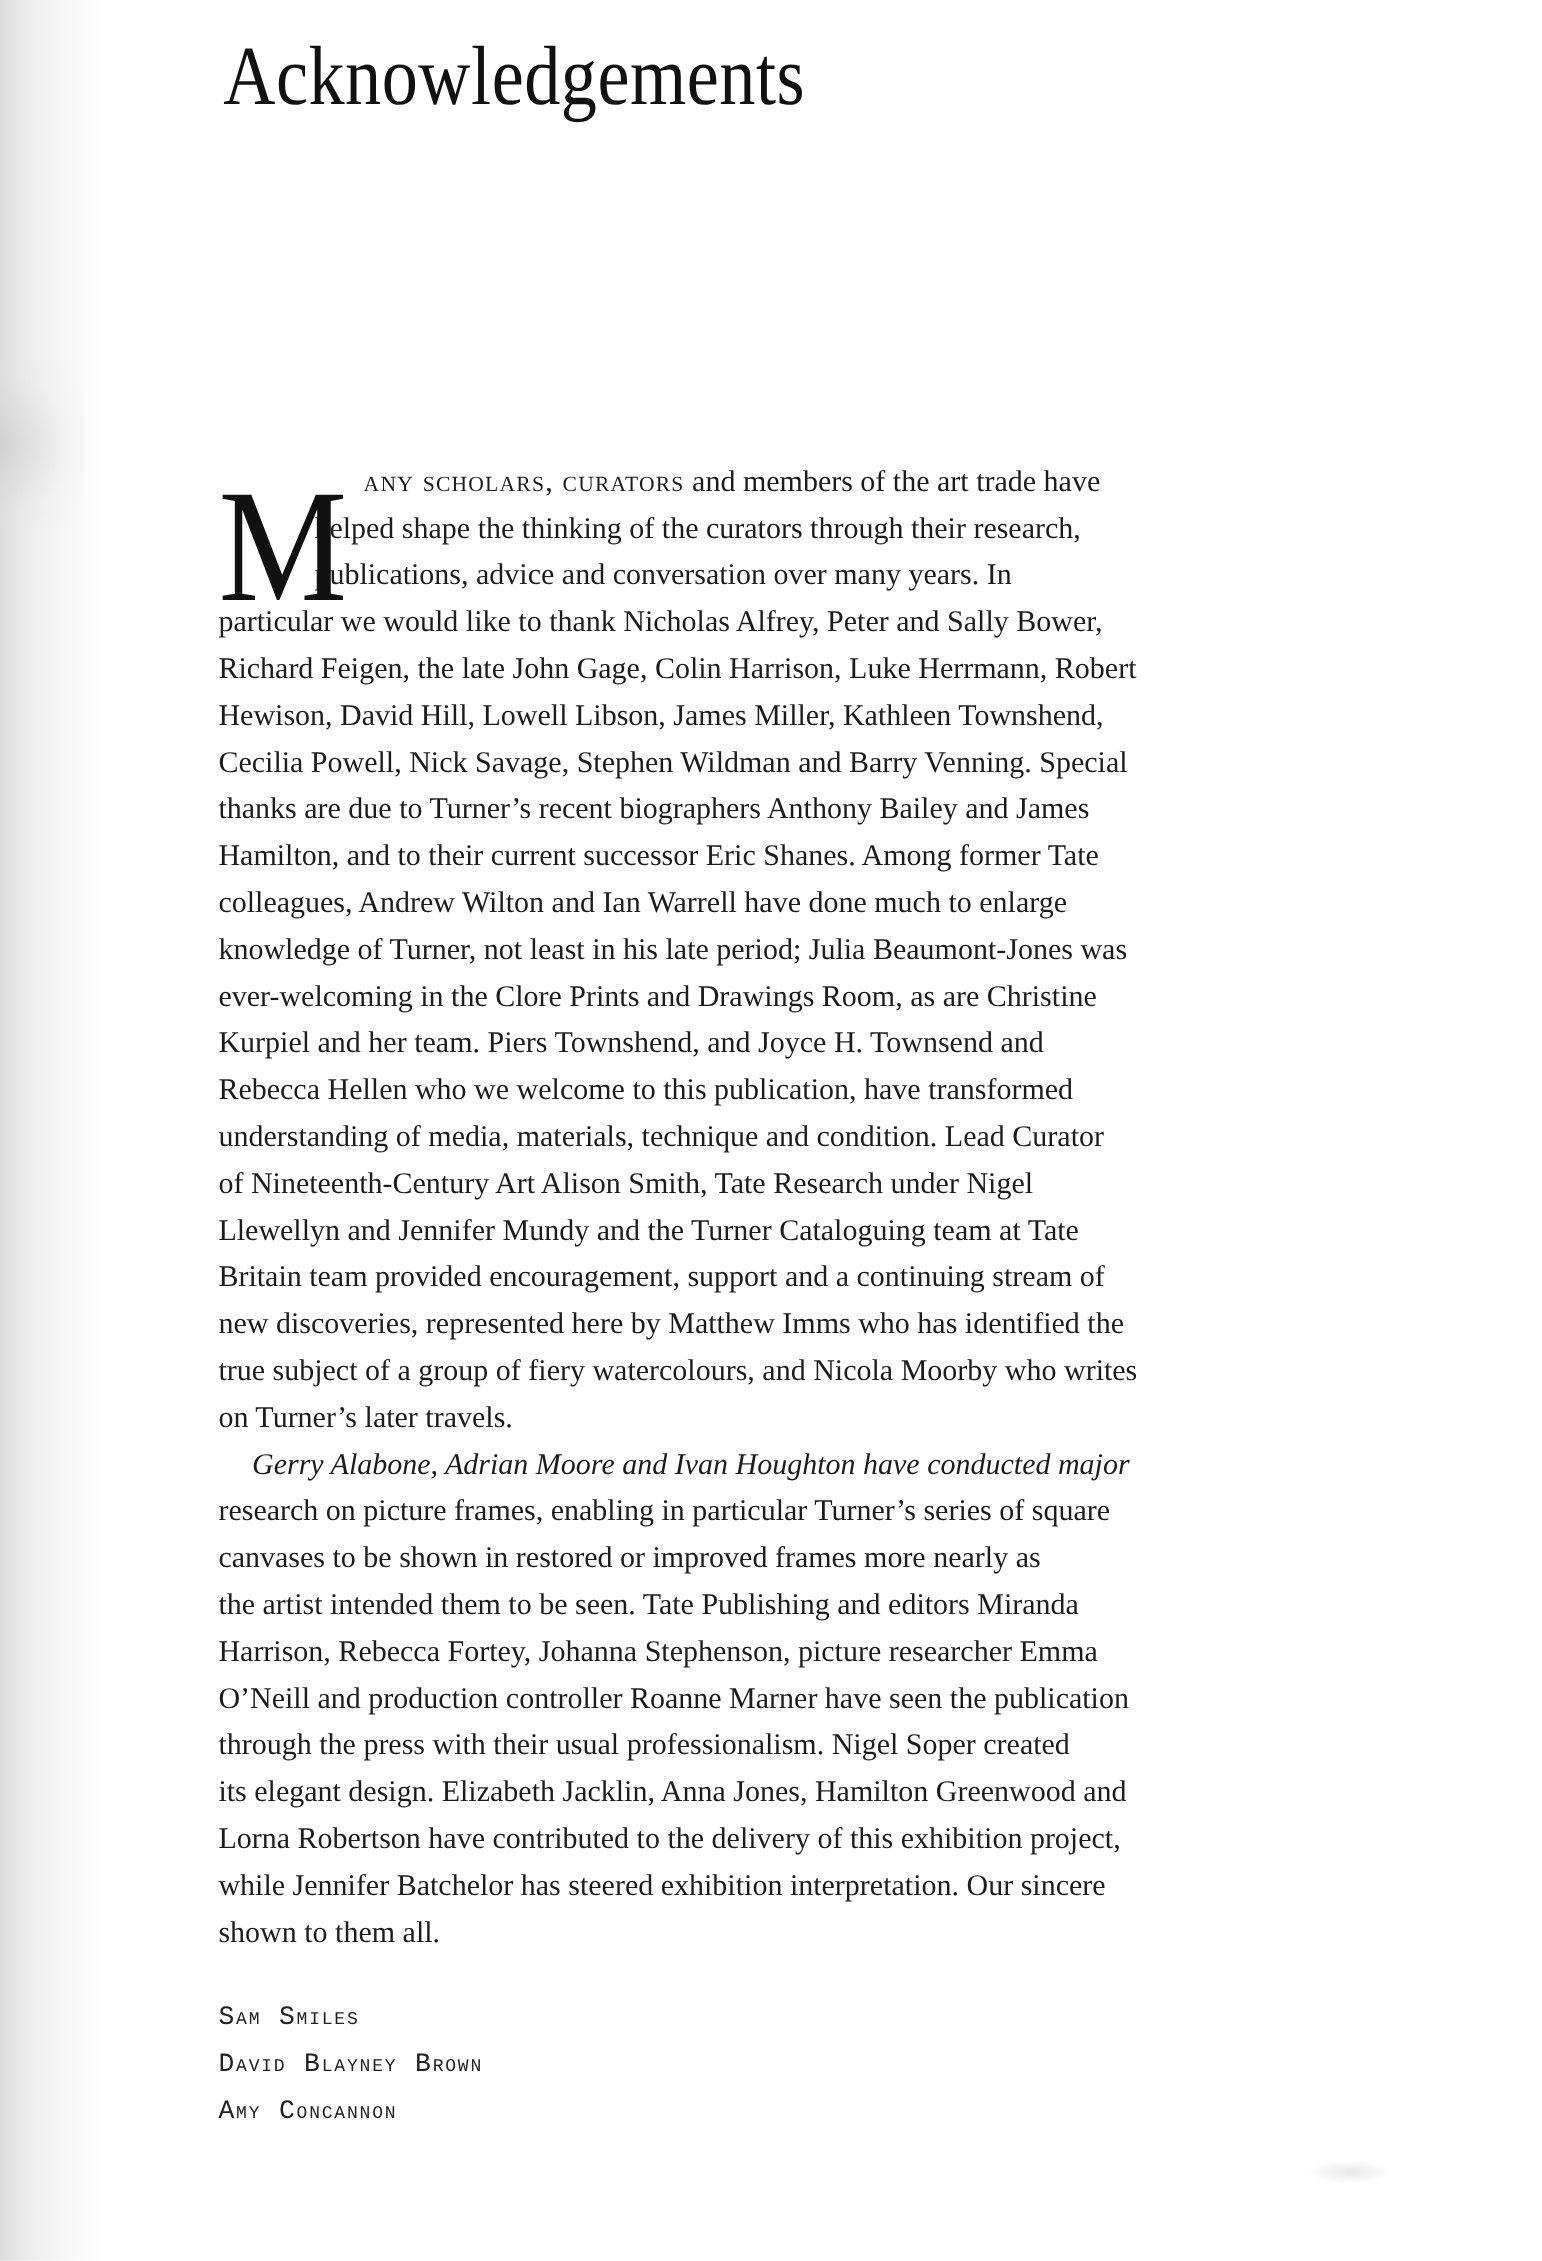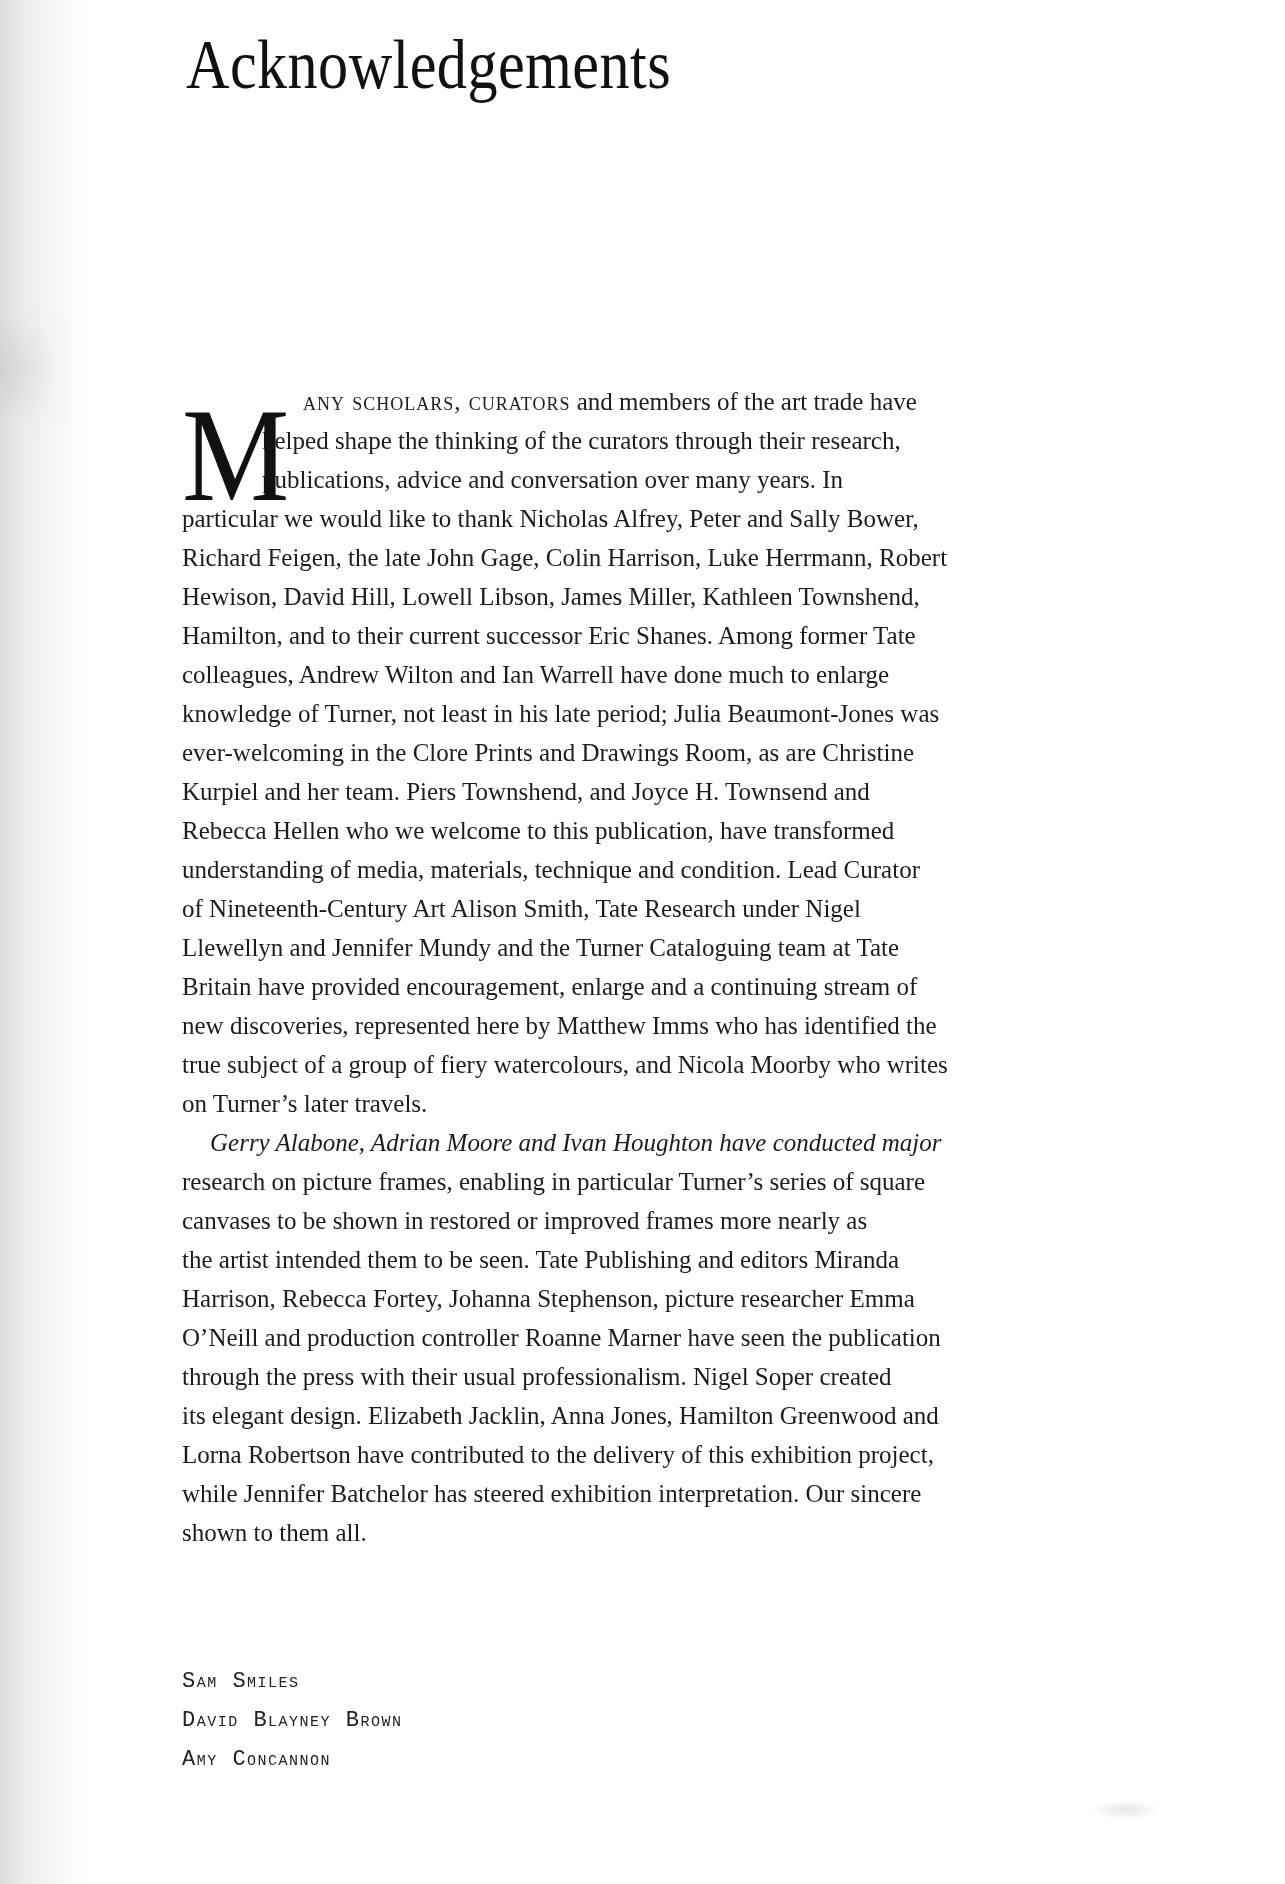--- a/index.html
+++ b/index.html
@@ -112,30 +112,32 @@
 <div class="body-text">
   <span class="drop-cap">M</span>
 
   <p class="para">
     <span class="line line-indent-drop"><span class="smallcaps">any scholars, curators</span><span> and members of the art trade have</span></span>
     <span class="line line-indent-drop">helped shape the thinking of the curators through their research,</span>
     <span class="line line-indent-drop">publications, advice and conversation over many years. In</span>
     <span class="line">particular we would like to thank Nicholas Alfrey, Peter and Sally Bower,</span>
     <span class="line">Richard Feigen, the late John Gage, Colin Harrison, Luke Herrmann, Robert</span>
     <span class="line">Hewison, David Hill, Lowell Libson, James Miller, Kathleen Townshend,</span>
+    <span class="line">Cecilia Powell, Nick Savage, Stephen Wildman and Barry Venning. Special</span>
+    <span class="line">thanks are due to Turner’s recent biographers Anthony Bailey and James</span>
     <span class="line">Hamilton, and to their current successor Eric Shanes. Among former Tate</span>
     <span class="line">colleagues, Andrew Wilton and Ian Warrell have done much to enlarge</span>
     <span class="line">knowledge of Turner, not least in his late period; Julia Beaumont-Jones was</span>
     <span class="line">ever-welcoming in the Clore Prints and Drawings Room, as are Christine</span>
     <span class="line">Kurpiel and her team. Piers Townshend, and Joyce H. Townsend and</span>
     <span class="line">Rebecca Hellen who we welcome to this publication, have transformed</span>
     <span class="line">understanding of media, materials, technique and condition. Lead Curator</span>
     <span class="line">of Nineteenth-Century Art Alison Smith, Tate Research under Nigel</span>
     <span class="line">Llewellyn and Jennifer Mundy and the Turner Cataloguing team at Tate</span>
-    <span class="line">Britain have provided encouragement, enlarge and a continuing stream of</span>
+    <span class="line">Britain team provided encouragement, support and a continuing stream of</span>
     <span class="line">new discoveries, represented here by Matthew Imms who has identified the</span>
     <span class="line">true subject of a group of fiery watercolours, and Nicola Moorby who writes</span>
     <span class="line">on Turner’s later travels.</span>
   </p>
 
   <p class="para">
     <span class="line line-indent">Gerry Alabone, Adrian Moore and Ivan Houghton have conducted major</span>
     <span class="line">research on picture frames, enabling in particular Turner’s series of square</span>
     <span class="line">canvases to be shown in restored or improved frames more nearly as</span>
     <span class="line">the artist intended them to be seen. Tate Publishing and editors Miranda</span>

